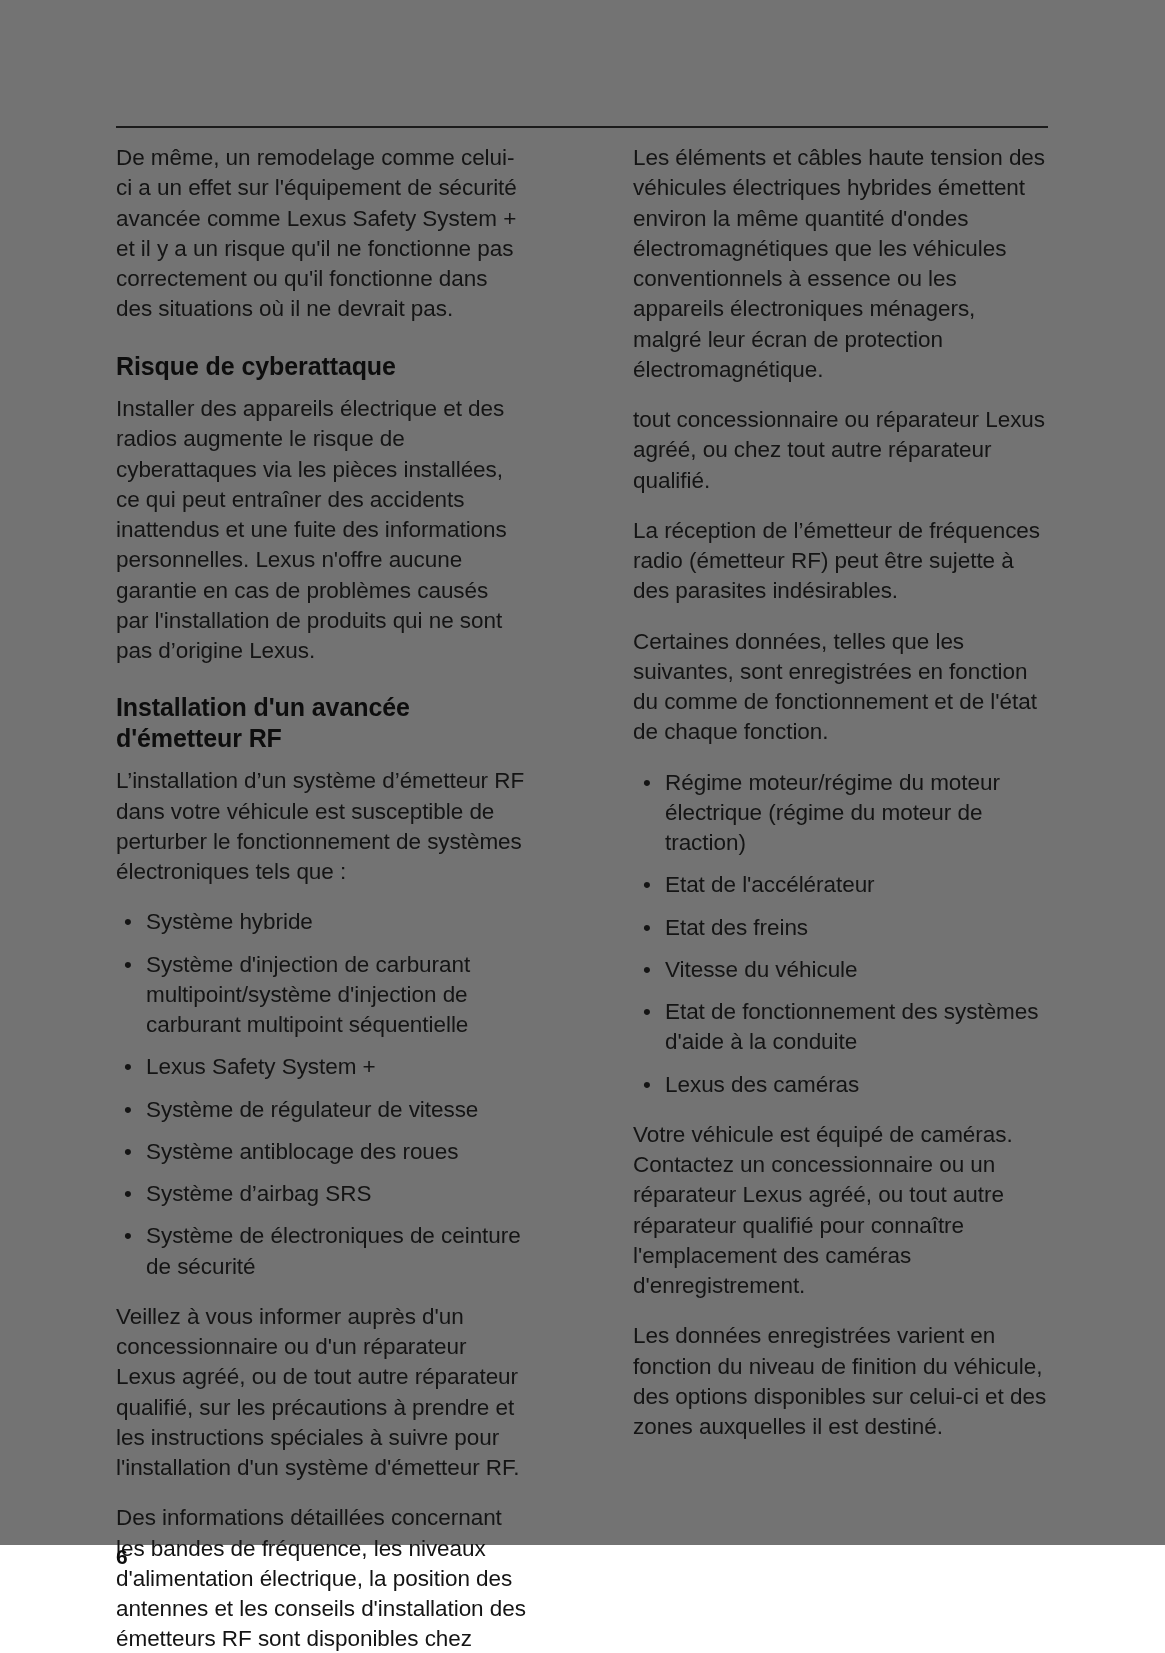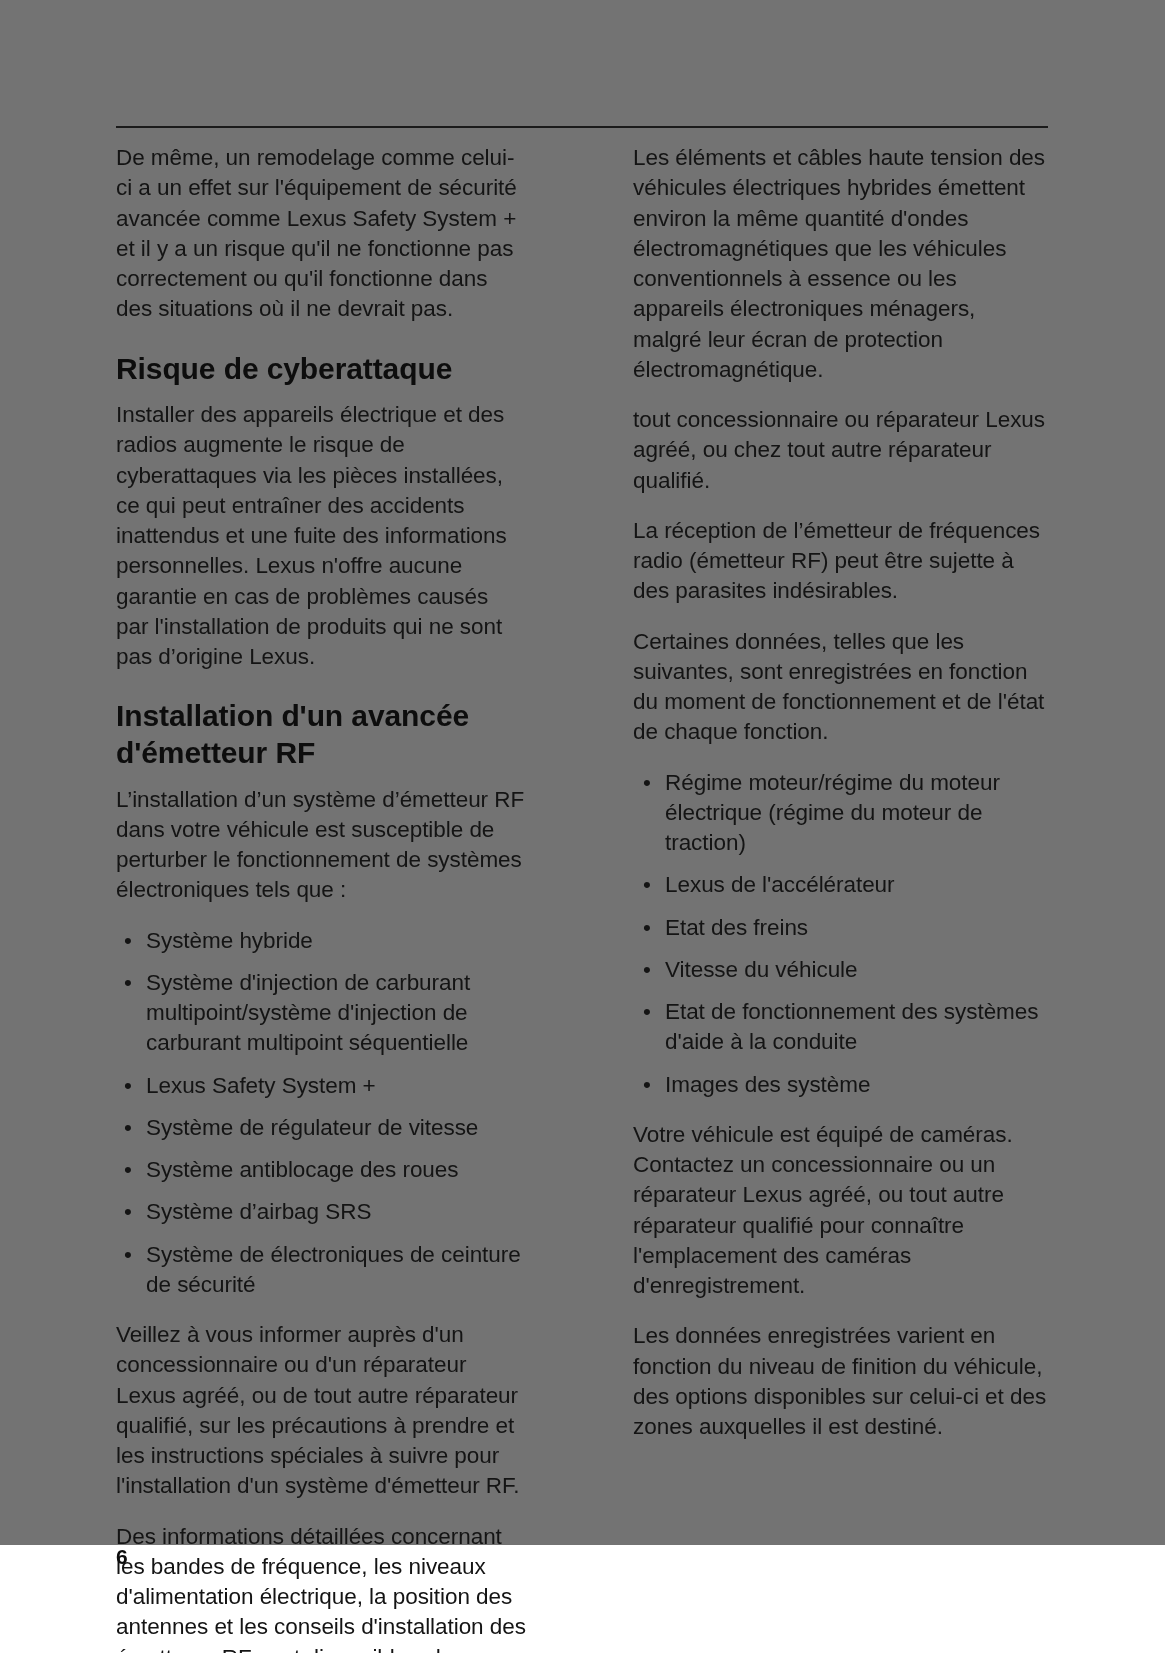--- a/index.html
+++ b/index.html
@@ -46,21 +46,21 @@
   }
 
   .col {
     width: 410px;
   }
   .col-right {
     width: 415px;
   }
 
   h2.section-heading {
-    font-size: 30px;
+    font-size: 25px;
     font-weight: bold;
     line-height: 1.22;
     margin: 26px 0 13px 0;
     letter-spacing: -0.1px;
     color: #0d0d0d;
   }
 
   h2.section-heading:first-child {
     margin-top: 0;
   }
@@ -163,30 +163,30 @@
     <div class="col-right">
 
       <p class="para">Les éléments et câbles haute tension des véhicules électriques hybrides émettent environ la même quantité d'ondes électromagnétiques que les véhicules conventionnels à essence ou les appareils électroniques ménagers, malgré leur écran de protection électromagnétique.</p>
 
       <p class="para">tout concessionnaire ou réparateur Lexus agréé, ou chez tout autre réparateur qualifié.</p>
 
       <p class="para">La réception de l’émetteur de fréquences radio (émetteur RF) peut être sujette à des parasites indésirables.</p>
 
 
 
-      <p class="para">Certaines données, telles que les suivantes, sont enregistrées en fonction du moment de fonctionnement et de l'état de chaque fonction.</p>
+      <p class="para">Certaines données, telles que les suivantes, sont enregistrées en fonction du comme de fonctionnement et de l'état de chaque fonction.</p>
 
       <div class="list-block">
         <ul class="bullets indented">
           <li><span class="bullet-dot">•</span><span>Régime moteur/régime du moteur électrique (régime du moteur de traction)</span></li>
-          <li><span class="bullet-dot">•</span><span>Lexus de l'accélérateur</span></li>
+          <li><span class="bullet-dot">•</span><span>Etat de l'accélérateur</span></li>
           <li><span class="bullet-dot">•</span><span>Etat des freins</span></li>
           <li><span class="bullet-dot">•</span><span>Vitesse du véhicule</span></li>
           <li><span class="bullet-dot">•</span><span>Etat de fonctionnement des systèmes d'aide à la conduite</span></li>
-          <li><span class="bullet-dot">•</span><span>Images des système</span></li>
+          <li><span class="bullet-dot">•</span><span>Lexus des caméras</span></li>
         </ul>
       </div>
 
       <p class="para">Votre véhicule est équipé de caméras. Contactez un concessionnaire ou un réparateur Lexus agréé, ou tout autre réparateur qualifié pour connaître l'emplacement des caméras d'enregistrement.</p>
 
       <p class="para">Les données enregistrées varient en fonction du niveau de finition du véhicule, des options disponibles sur celui-ci et des zones auxquelles il est destiné.</p>
 
     </div>
 
   </div>

